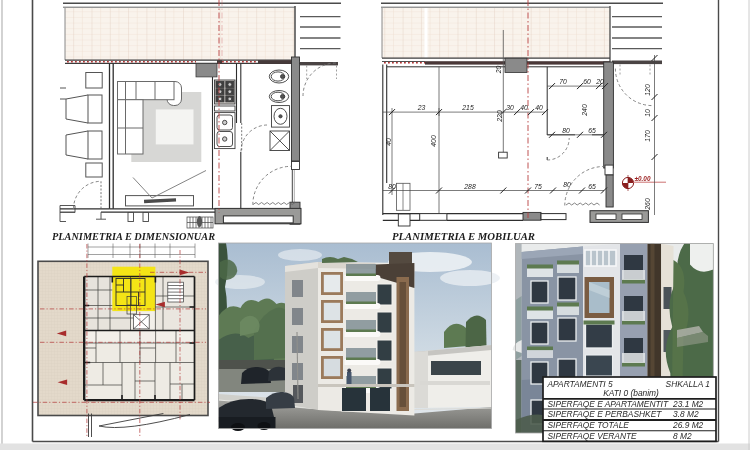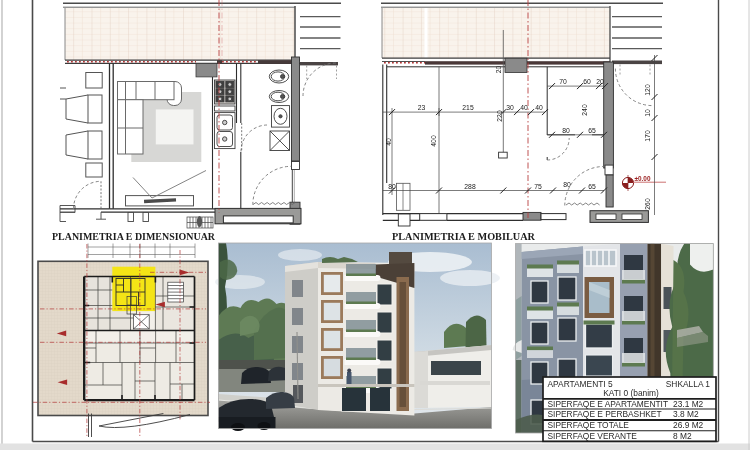--- a/index.html
+++ b/index.html
@@ -1,17 +1,17 @@
 <!DOCTYPE html>
 <html><head>
 <meta charset="utf-8">
 <style>
   html,body{margin:0;padding:0;background:#fff;}
   #sheet{position:relative;width:750px;height:450px;background:#ffffff;overflow:hidden;
-         font-family:"Liberation Sans",sans-serif;}
+         font-family:"Liberation Sans",sans-serif;font-style:italic;}
   svg{position:absolute;left:0;top:0;}
 </style>
 </head>
 <body>
 <div id="sheet">
 <svg width="750" height="450" viewBox="0 0 750 450">
 <defs>
   <pattern id="hatch" width="18.3" height="5.65" patternUnits="userSpaceOnUse">
     <rect width="18.3" height="5.65" fill="#f9f3ec"></rect>
     <line x1="0" y1="0" x2="18.3" y2="0" stroke="#ecd9cb" stroke-width="0.6"></line>

